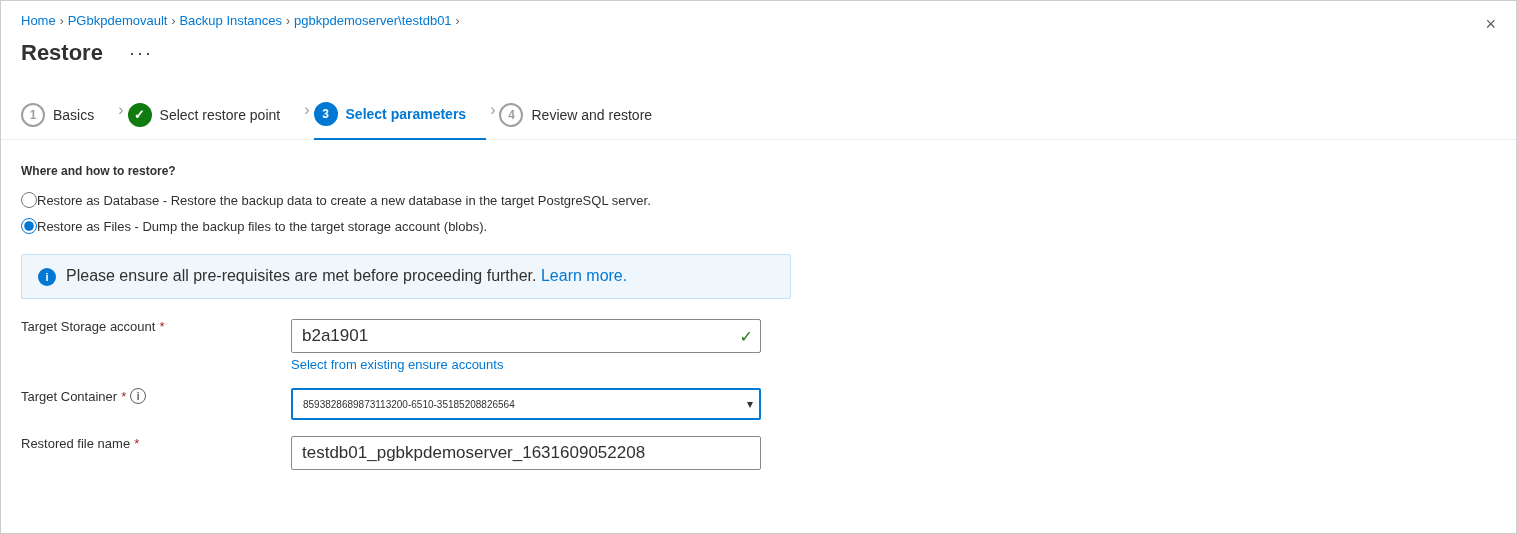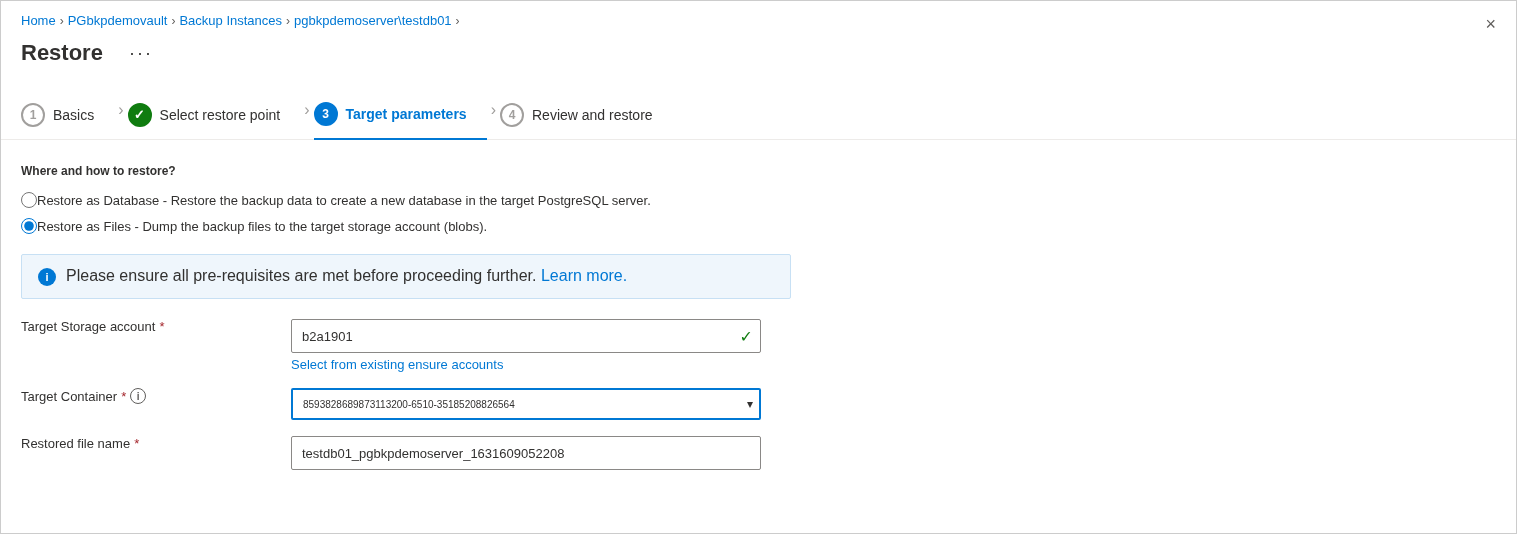--- a/index.html
+++ b/index.html
@@ -209,21 +209,21 @@
       display: flex;
       flex-direction: column;
       gap: 4px;
     }
     .field-input {
       width: 470px;
       height: 32px;
       border: 1px solid #8a8886;
       border-radius: 2px;
       padding: 16px 10px;
-      font-size: 13px;
+      font-size: 17px;
       color: #323130;
       background: #fff;
       outline: none;
     }
     .field-input-with-check {
       display: flex;
       align-items: center;
       position: relative;
     }
     .field-input-with-check .field-input {
@@ -325,21 +325,21 @@
       </div>
       <span class="step-label">Select restore point</span>
     </div>
 
     <span class="step-separator">›</span>
 
     <div class="step active">
       <div class="step-indicator active">
         <span>3</span>
       </div>
-      <span class="step-label">Target parameters</span>
+      <span class="step-label">Select parameters</span>
     </div>
 
     <span class="step-separator">›</span>
 
     <div class="step">
       <div class="step-indicator pending">
         <span>4</span>
       </div>
       <span class="step-label">Review and restore</span>
     </div>

